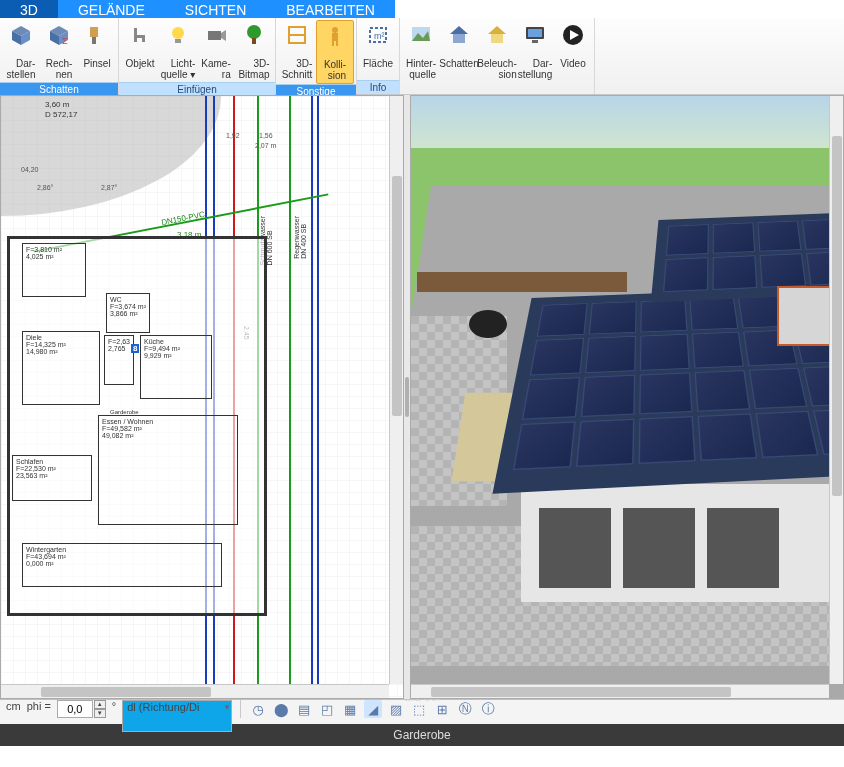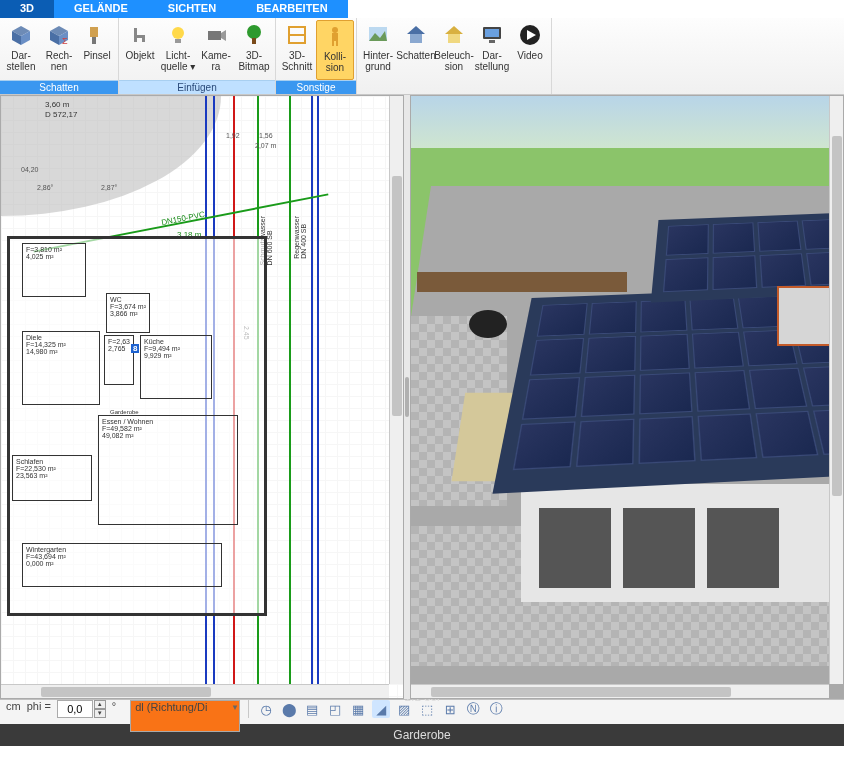--- a/index.html
+++ b/index.html
@@ -1,31 +1,31 @@
 <!DOCTYPE html>
 <html><head>
 <meta charset="utf-8">
 <style>
 * { margin: 0; padding: 0; box-sizing: border-box; }
 body { font-family: "Segoe UI", Tahoma, sans-serif; font-size: 11px; background: #fff; width: 844px; height: 767px; overflow: hidden; position: relative; }
 
 
 .menu-tabs { display: flex; background: #fff; height: 18px; }
-.menu-tab { padding: 2px 20px; color: #fff; font-size: 11px; cursor: pointer; font-weight: bold; }
+.menu-tab { padding: 2px 20px; color: #fff; font-size: 14px; cursor: pointer; }
 .menu-tab.active { background: #0b5db4; }
 .menu-tab.inactive { background: #1e90ff; }
 
 
 .ribbon { display: flex; background: linear-gradient(#fdfdfd,#f0f0f0); height: 77px; border-bottom: 1px solid #c8c8c8; }
 .ribbon-group { display: flex; flex-direction: column; border-right: 1px solid #d8d8d8; }
 .ribbon-items { display: flex; flex: 1; padding: 2px 2px 0 2px; }
 .ribbon-btn { display: flex; flex-direction: column; align-items: center; justify-content: flex-start; width: 38px; padding: 2px 1px; cursor: pointer; border-radius: 2px; }
 .ribbon-btn.selected { background: #ffd564; border: 1px solid #e0a030; }
 .ribbon-icon { width: 26px; height: 26px; display: flex; align-items: center; justify-content: center; font-size: 18px; color: #4a6fa5; }
-.ribbon-label { font-size: 10px; color: #333; text-align: center; line-height: 11px; margin-top: 2px; white-space: pre-line; }
+.ribbon-label { font-size: 10px; color: #333; text-align: right; line-height: 11px; margin-top: 10px; white-space: pre-line; }
 .ribbon-group-label { font-size: 10px; text-align: center; padding: 1px 0; background: #bfe0ff; color: #2a4a7a; border-top: 1px solid #a8cff0; }
 .ribbon-group-label.dark { background: #3a97f0; color: #fff; }
 
 
 .workspace { display: flex; height: 604px; position: relative; background: #eab308; }
 .pane-left { width: 404px; background: #fff; position: relative; border: 1px solid #aaa; overflow: hidden; }
 .pane-right { flex: 1; position: relative; border: 1px solid #aaa; overflow: hidden; }
 .splitter { width: 6px; background: #e8e8e8; position: relative; cursor: col-resize; display:flex; align-items:center; justify-content:center;}
 .splitter-grip { width:4px; height:40px; background:#b0b0b0; border-radius:2px; }
 
@@ -54,21 +54,21 @@
 .view3d-fence { position:absolute; background:#7a5a3a; }
 .view3d-umbrella { position:absolute; width:38px; height:28px; background:#222; border-radius:50%; }
 .view3d-deck { position:absolute; background:#d4c89a; }
 
 
 .input-bar { height: 25px; background:#f4f4f4; border-top:1px solid #c0c0c0; display:flex; align-items:flex-start; padding:0 6px; gap:6px; font-size:11px; color:#444;}
 .input-field { width:36px; height:18px; border:1px solid #aaa; background:#fff; font-size:11px; padding:0 3px; text-align:center;}
 .input-spinall { display:inline-flex; align-items:center; gap:1px;}
 .spin-btns { display:flex; flex-direction:column; }
 .spin-btn { width:12px; height:9px; border:1px solid #999; background:#eee; font-size:6px; line-height:7px; text-align:center; cursor:pointer;}
-.input-dropdown { height:32px; border:1px solid #aaa; background:#f97316; padding:0 14px 0 4px; font-size:11px; position:relative;margin-left:8px;}
+.input-dropdown { height:32px; border:1px solid #aaa; background:#0ea5e9; padding:0 14px 0 4px; font-size:11px; position:relative;}
 .input-dropdown::after { content:"▾"; position:absolute; right:2px; top:1px; font-size:9px; color:#666;}
 .vr { width:1px; height:18px; background:#c8c8c8; margin:0 2px; }
 
 
 .tool-row { display:flex; gap:5px; align-items:center; }
 .tool-ico { width:18px; height:18px; display:flex; align-items:center; justify-content:center; font-size:13px; color:#5a7aaa; cursor:pointer; border-radius:2px;}
 .tool-ico.on { background:#cfe5ff; }
 
 
 .status-bar { height:22px; background:#3a3a3a; color:#ddd; display:flex; align-items:center; justify-content:center; padding:0 12px; font-size:12px; gap:24px;flex-direction:column;}
@@ -199,26 +199,40 @@
 sion</div>
         </div>
       </div>
       <div class="ribbon-group-label dark">Sonstige</div>
     </div>
     <div class="ribbon-group">
       <div class="ribbon-items">
         <div class="ribbon-btn">
           <div class="ribbon-icon">
             <svg width="22" height="22">
+              <rect x="3" y="4" width="16" height="14" fill="none" stroke="#4a6fa5" stroke-width="2" stroke-dasharray="3 2"></rect>
+              <text x="7" y="15" font-size="9" fill="#4a6fa5">m²</text>
+            </svg>
+          </div>
+          <div class="ribbon-label">Fläche</div>
+        </div>
+      </div>
+      <div class="ribbon-group-label">Info</div>
+    </div>
+    <div class="ribbon-group">
+      <div class="ribbon-items">
+        <div class="ribbon-btn">
+          <div class="ribbon-icon">
+            <svg width="22" height="22">
               <rect x="2" y="3" width="18" height="14" fill="#bcd9f0"></rect>
               <polygon points="2,17 8,9 13,14 18,7 20,17" fill="#6a9a5a"></polygon>
             </svg>
           </div>
           <div class="ribbon-label">Hinter-
-grund</div>
+quelle</div>
         </div>
         <div class="ribbon-btn">
           <div class="ribbon-icon">
             <svg width="22" height="22">
               <polygon points="11,2 20,10 2,10" fill="#4a6fa5"></polygon>
               <rect x="5" y="10" width="12" height="9" fill="#8aa8d0"></rect>
             </svg>
           </div>
           <div class="ribbon-label">Schatten</div>
         </div>

